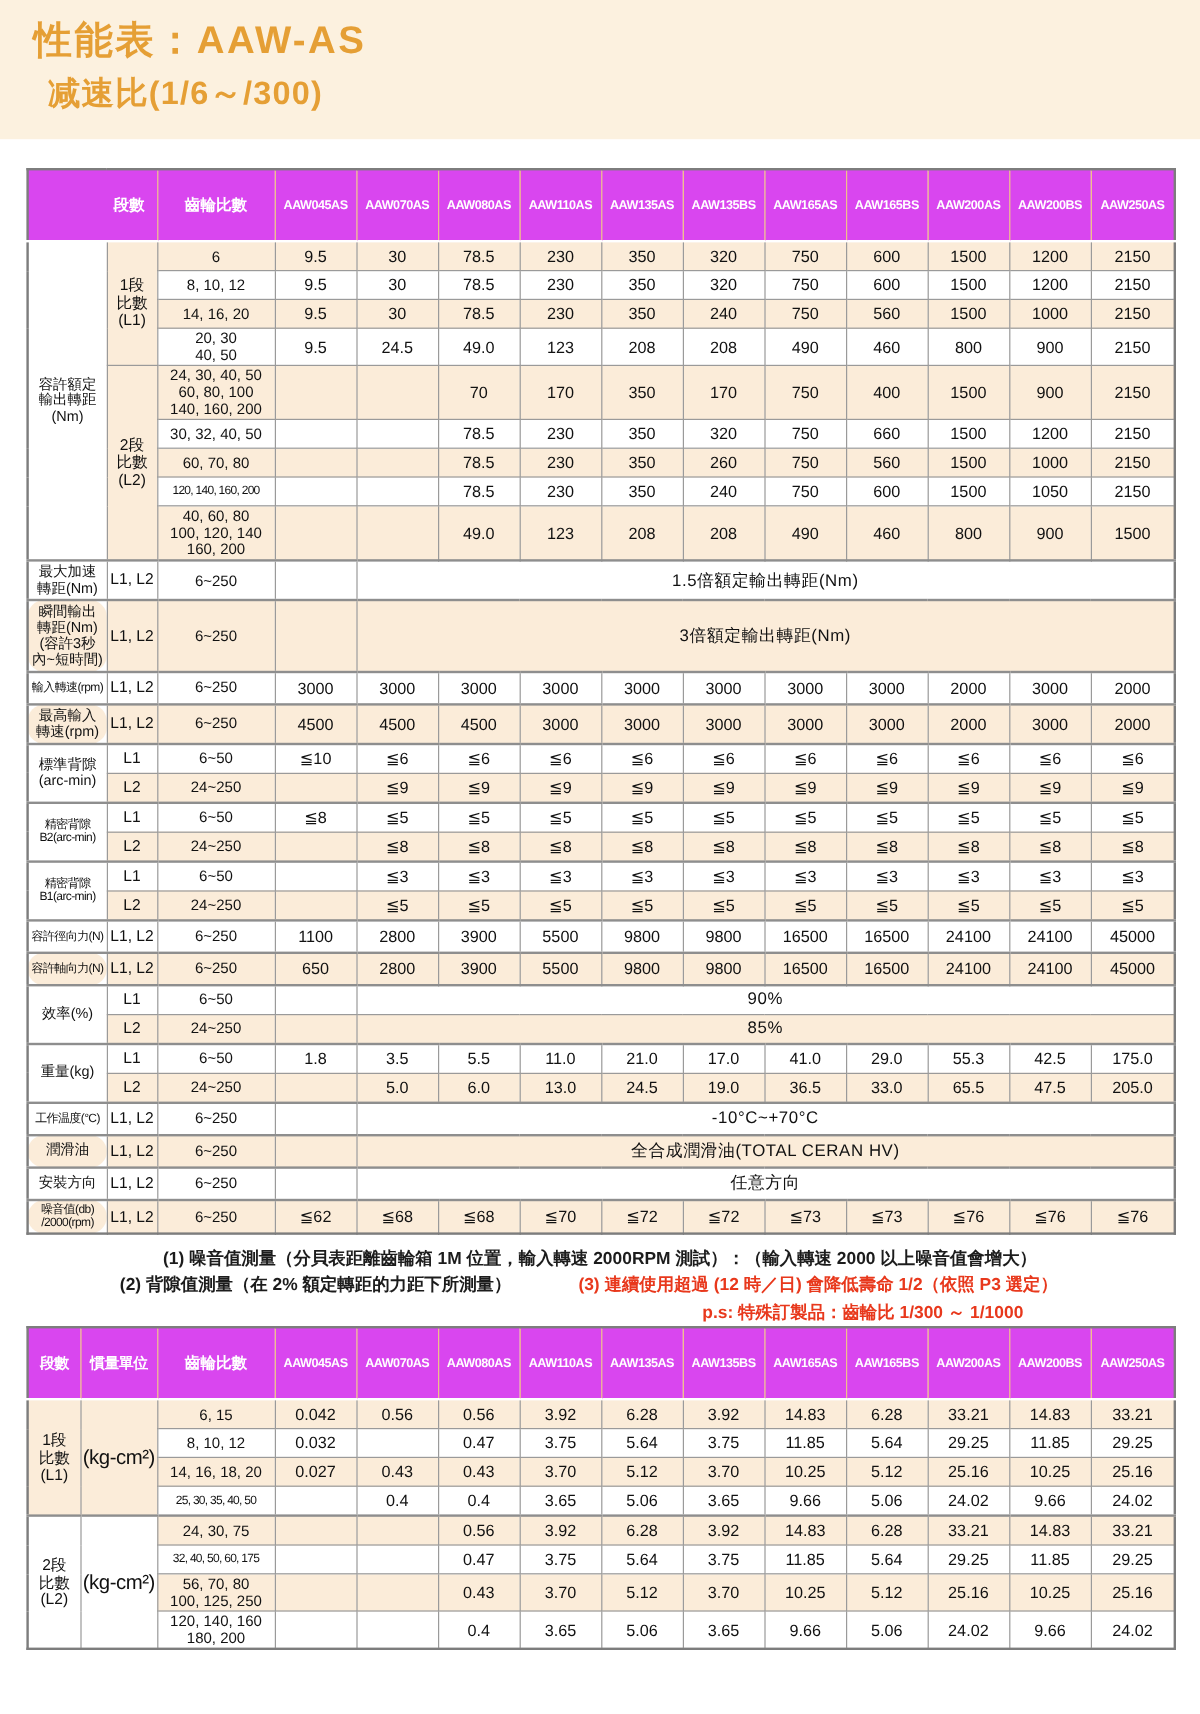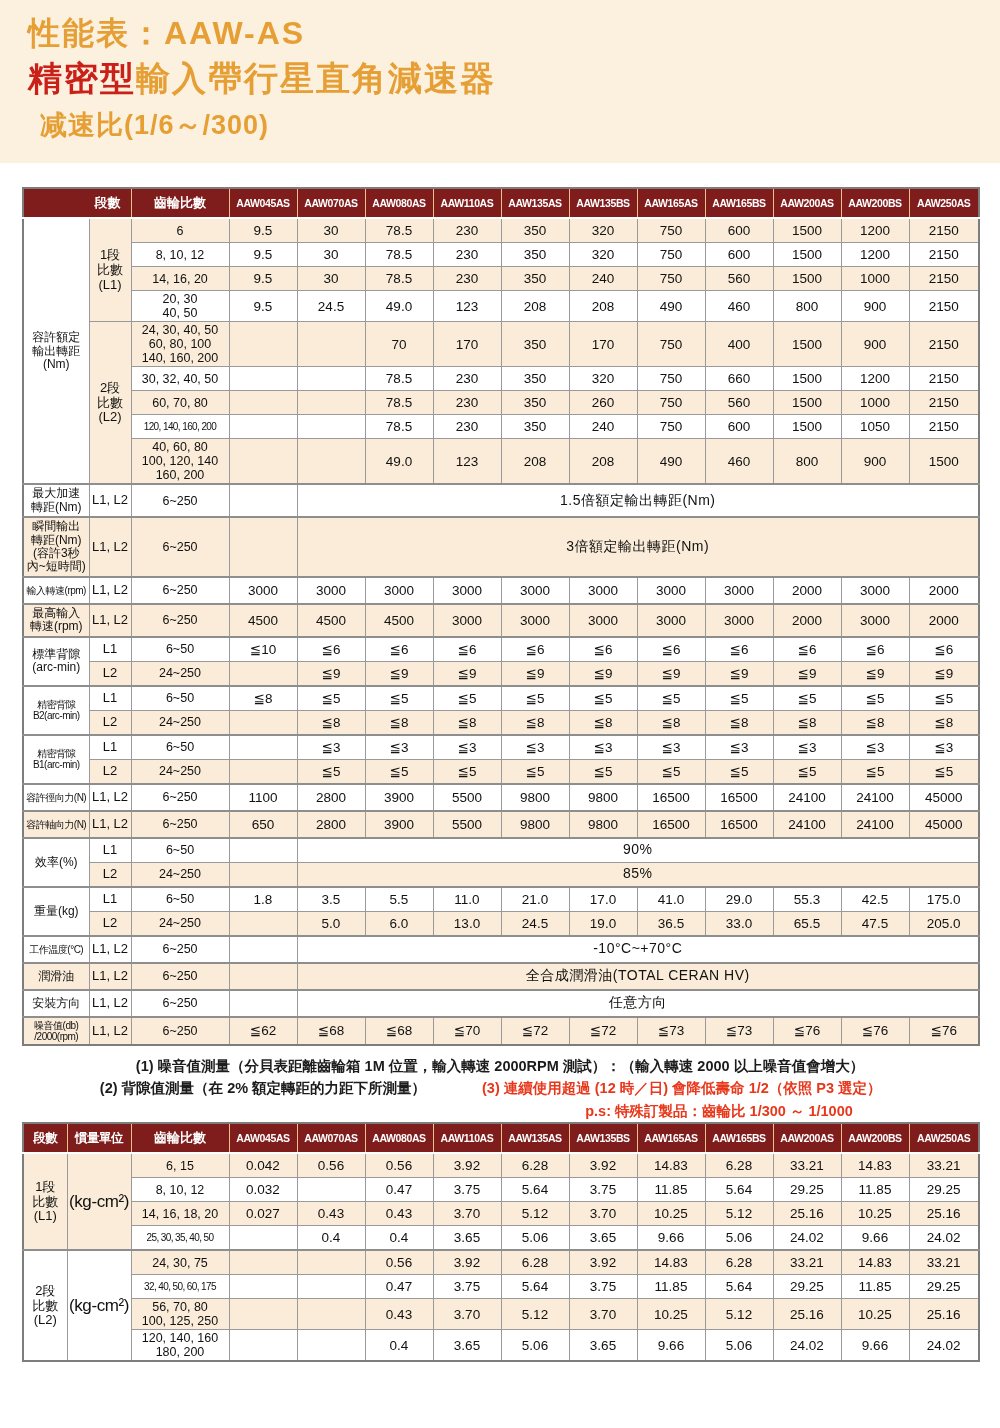--- a/index.html
+++ b/index.html
@@ -9,32 +9,32 @@
   }
   
   .title-block{background:#fcf1df;padding:16px 0 20px 28px;}
   .t1{font-size:32px;font-weight:bold;color:#e59f35;letter-spacing:2px;line-height:1.1;}
   .t2{font-size:34px;font-weight:bold;color:#e59f35;letter-spacing:2px;margin-top:8px;line-height:1.15;}
   .t2 .red{color:#c9201a;}
   .t3{font-size:27px;font-weight:bold;color:#e59f35;letter-spacing:1px;margin-top:9px;margin-left:12px;}
   
   table{border-collapse:collapse;table-layout:fixed;width:956px;margin:0 22px;border:2px solid #7d7d7d;}
   #t1{margin-top:24px;}
-  th{background:#7f1d1d;color:#fff;font-weight:bold;padding:5px 0;border:1px solid #eec089;border-bottom:2px solid #ffffff;text-align:center;}
+  th{background:#d946ef;color:#fff;font-weight:bold;padding:20px 0;border:1px solid #eec089;border-bottom:2px solid #ffffff;text-align:center;}
   th.hm{font-size:10.5px;letter-spacing:-0.4px;}
   th.hc{text-align:right;padding-right:10px;font-size:13px;}
   th.hr{font-size:13px;}
   th.h2{font-size:12.5px;letter-spacing:-0.5px;}
   td{border:1px solid #9a9a9a;text-align:center;vertical-align:middle;height:21px;padding:1px 1px;font-size:13.5px;line-height:1.12;}
   tr.p td{background:#fbecd9;}
   tr.w td{background:#ffffff;}
   td.bgw,tr.p td.bgw,tr.w td.bgw{background:#ffffff;}
   td.bgp,tr.p td.bgp,tr.w td.bgp{background:#fbecd9;}
   tr.grp td{border-top:2.5px solid #8e8e8e;}
-  td.outer{font-size:12px;white-space:pre-line;padding:2px 0;}
+  td.outer{font-size:12px;white-space:pre-line;padding:2px 0;border-radius:14px;}
   td.osm{font-size:10px;letter-spacing:-0.5px;white-space:pre-line;}
   td.stage{font-size:13px;white-space:pre-line;}
   td.unit{font-size:17px;letter-spacing:-0.4px;}
   td.ratio{font-size:12.5px;white-space:pre-line;}
   td.sm{font-size:10px;letter-spacing:-0.6px;}
   td.merged{font-size:14px;letter-spacing:0.5px;}
   td.val{font-size:13.5px;}
   
   .notes{margin:10px 24px 0;font-size:14.5px;font-weight:bold;color:#1c1c1c;line-height:1.5;text-align:center;}
   .note-row{display:flex;}
@@ -44,21 +44,20 @@
   
   .sect{font-size:30px;font-weight:bold;color:#e59f35;letter-spacing:2px;margin:12px 0 8px 22px;}
 </style>
 </head>
 <body>
 
 <div class="page">
 
   <header class="title-block">
     <div class="t1">性能表：AAW-AS</div>
-    <div class="t2"><span class="red">精密型</span><span>輸入帶行星直角減速器</span></div>
     <div class="t3">减速比(1/6～/300)</div>
   </header>
 
   <table id="t1">
     <colgroup>
       <col style="width:66px">
         <col style="width:42px">
         <col style="width:98px">
       <col style="width:68px">
         <col style="width:68px">

